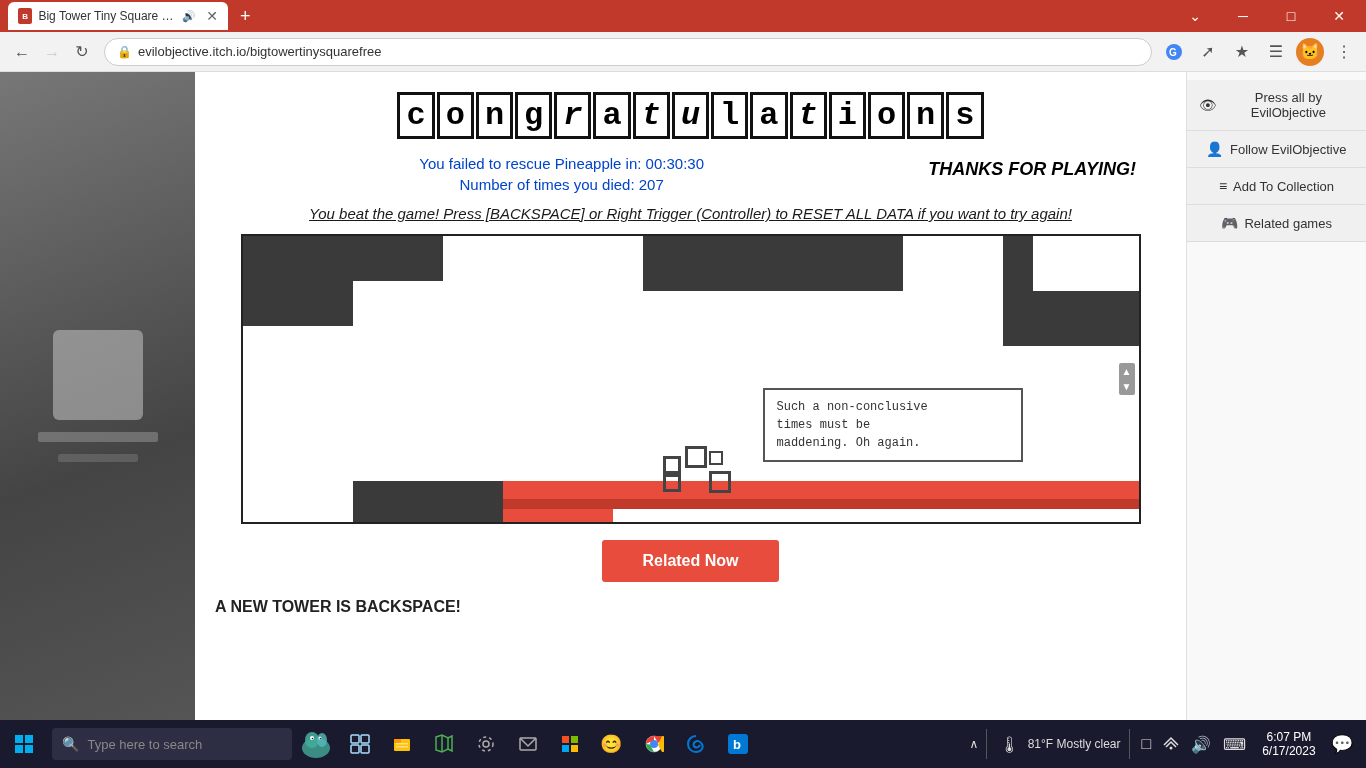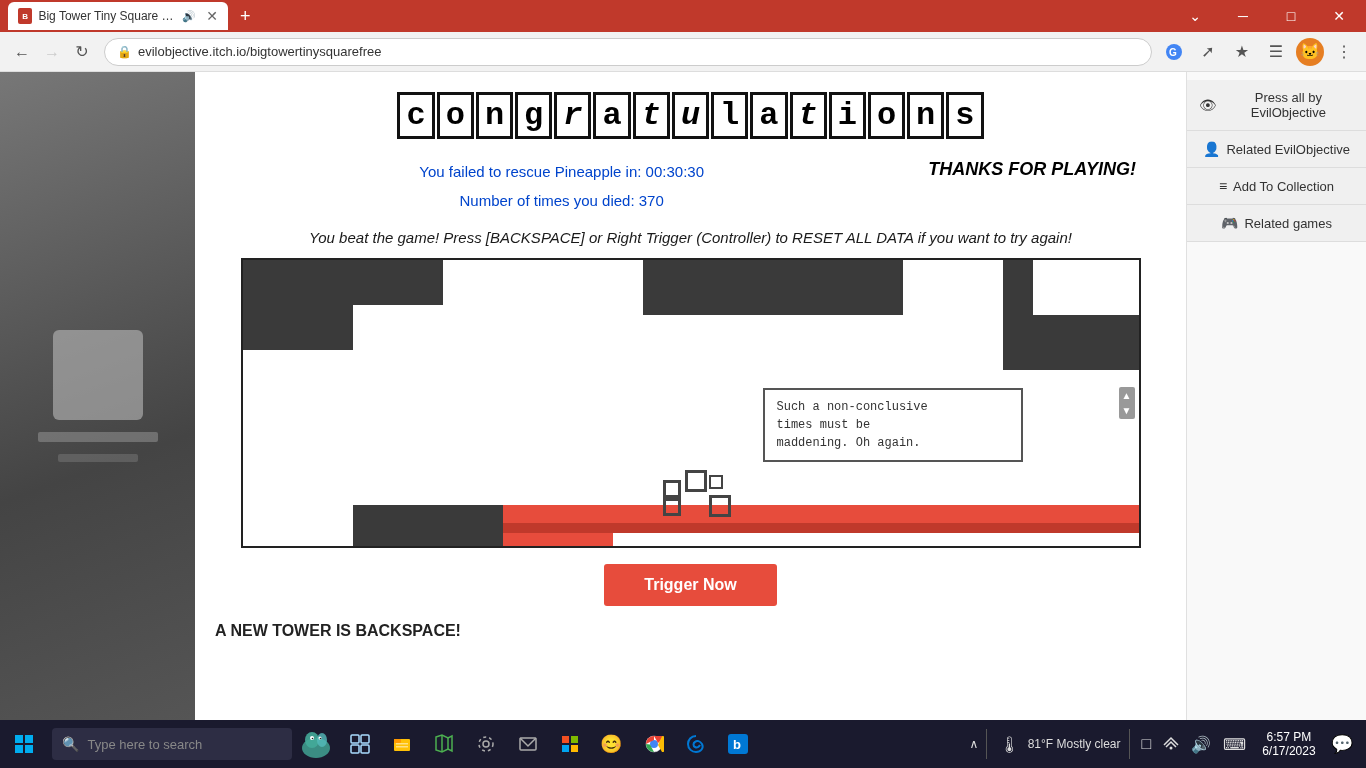--- a/index.html
+++ b/index.html
@@ -140,34 +140,35 @@
     }
     .congrats-wrapper {
       text-align: center;
       margin-bottom: 12px;
     }
 
     .stats-text {
       text-align: center;
       font-size: 15px;
       color: #0044cc;
-      margin: 12px 0;
+      margin: 4px 0;
     }
     .thanks-text {
       font-size: 18px;
       font-style: italic;
       font-weight: bold;
       color: #000;
     }
     .beat-text {
       text-align: center;
       font-size: 15px;
       color: #1a1a1a;
       font-style: italic;
       margin: 8px 0 12px;
+      text-decoration: underline;
     }
 
     
     .game-canvas {
       width: 900px;
       height: 290px;
       background: #3a3a3a;
       margin: 0 auto;
       position: relative;
       overflow: hidden;
@@ -398,21 +399,21 @@
         <span style="border:3px solid #111;padding:2px 6px;font-family:'Courier New',monospace;font-size:32px;font-weight:900;">i</span>
         <span style="border:3px solid #111;padding:2px 6px;font-family:'Courier New',monospace;font-size:32px;font-weight:900;">o</span>
         <span style="border:3px solid #111;padding:2px 6px;font-family:'Courier New',monospace;font-size:32px;font-weight:900;">n</span>
         <span style="border:3px solid #111;padding:2px 6px;font-family:'Courier New',monospace;font-size:32px;font-weight:900;">s</span>
       </div>
     </div>
 
     <div style="display:flex;align-items:flex-start;gap:20px;margin-bottom:8px;">
       <div style="flex:1;">
         <p class="stats-text">You failed to rescue Pineapple in: 00:30:30</p>
-        <p class="stats-text">Number of times you died: 370</p>
+        <p class="stats-text">Number of times you died: 207</p>
       </div>
       <div style="padding-right:30px;padding-top:8px;">
         <span class="thanks-text">THANKS FOR PLAYING!</span>
       </div>
     </div>
     <p class="beat-text">You beat the game! Press [BACKSPACE] or Right Trigger (Controller) to RESET ALL DATA if you want to try again!</p>
 
     <div class="game-canvas">
       <div class="scene-wrapper">
 
@@ -436,48 +437,48 @@
 
           <div style="position:relative;width:80px;height:50px;">
             <div style="position:absolute;left:0;top:10px;width:18px;height:18px;background:transparent;border:3px solid #444;"></div>
             <div style="position:absolute;left:22px;top:0;width:22px;height:22px;background:transparent;border:3px solid #444;"></div>
             <div style="position:absolute;left:46px;top:5px;width:14px;height:14px;background:transparent;border:2px solid #444;"></div>
             <div style="position:absolute;left:0;top:28px;width:18px;height:18px;background:transparent;border:3px solid #444;"></div>
             <div style="position:absolute;left:46px;top:25px;width:22px;height:22px;background:transparent;border:3px solid #444;"></div>
           </div>
         </div>
 
-        <div class="text-box" style="left:520px;top:128px;width:260px;">
+        <div class="text-box" style="left:520px;top:152px;width:260px;">
           <div>Such a non-conclusive</div>
           <div>times must be</div>
           <div>maddening. Oh again.</div>
         </div>
 
         <div style="position:absolute;right:4px;top:50%;transform:translateY(-50%);display:flex;flex-direction:column;gap:4px;background:rgba(0,0,0,0.4);padding:3px;border-radius:2px;">
           <div style="color:#fff;font-size:10px;cursor:pointer;">▲</div>
           <div style="color:#fff;font-size:10px;cursor:pointer;">▼</div>
         </div>
 
       </div>
     </div>
 
-    <button class="download-btn">Trigger Now</button>
+    <button class="download-btn">Related Now</button>
 
     <p class="new-tower-text">A NEW TOWER IS BACKSPACE!</p>
 
   </div>
 
   <div class="right-sidebar">
     <button class="sidebar-btn">
       <span class="sidebar-btn-icon">👁</span>
       <span>Press all by EvilObjective</span>
     </button>
     <button class="sidebar-btn">
       <span class="sidebar-btn-icon">👤</span>
-      <span>Related EvilObjective</span>
+      <span>Follow EvilObjective</span>
     </button>
     <button class="sidebar-btn">
       <span class="sidebar-btn-icon">≡</span>
       <span>Add To Collection</span>
     </button>
     <button class="sidebar-btn">
       <span class="sidebar-btn-icon">🎮</span>
       <span>Related games</span>
     </button>
   </div>
@@ -594,18 +595,18 @@
       <svg width="16" height="16" viewBox="0 0 16 16">
         <path d="M1 11 L8 4 L15 11" fill="none" stroke="#ddd" stroke-width="1.5"></path>
         <path d="M3 13 L8 8 L13 13" fill="none" stroke="#ddd" stroke-width="1.5"></path>
         <circle cx="8" cy="14" r="1.5" fill="#ddd"></circle>
       </svg>
     </span>
     <span class="taskbar-sys-icon">🔊</span>
     <span class="taskbar-sys-icon">⌨</span>
 
     <div class="taskbar-time">
-      <div>6:57 PM</div>
+      <div>6:07 PM</div>
       <div>6/17/2023</div>
     </div>
     <span class="taskbar-notif">💬</span>
   </div>
 </div>
 
 </body></html>

